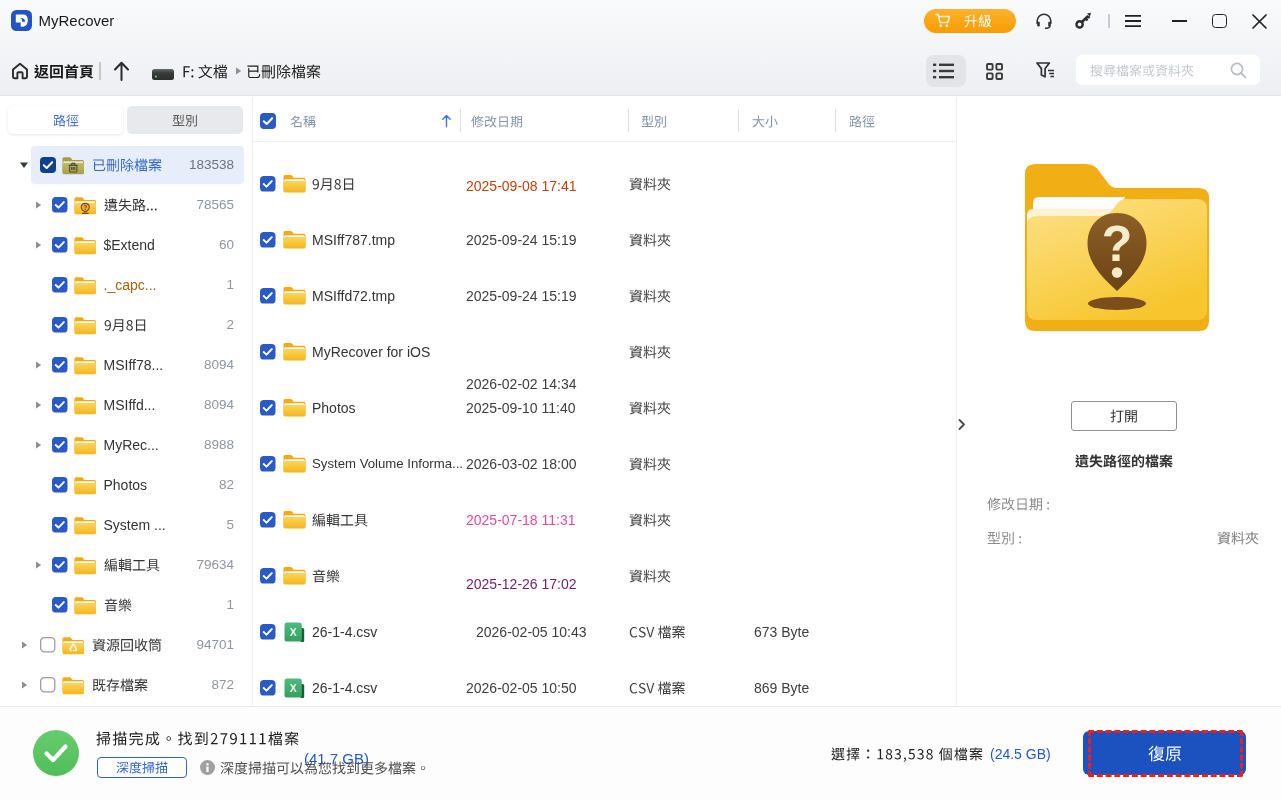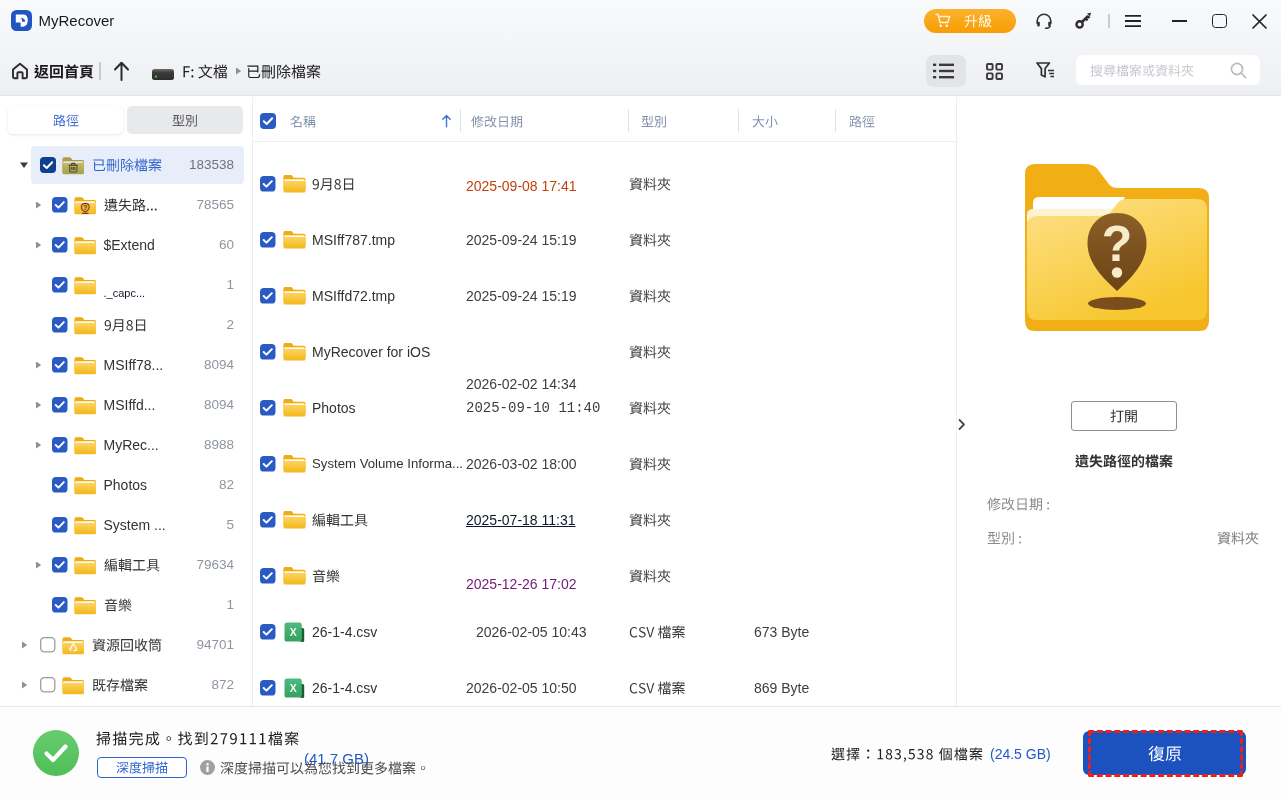--- a/index.html
+++ b/index.html
@@ -300,21 +300,21 @@
     <path d="M0.5 16 V2.6 Q0.5 1 2.1 1 H7.6 Q8.6 1 9.2 1.8 L10.6 3.8 H20.9 Q22.5 3.8 22.5 5.4 V16 Z" fill="#f0ac12"></path>
     <rect x="1.3" y="5.2" width="20.4" height="4.5" rx="1" fill="#fdf9ee"></rect>
     <defs>
       <linearGradient id="fg73.5_275.5" x1="0" y1="0" x2="0" y2="1">
         <stop offset="0" stop-color="#fdd35e"></stop>
         <stop offset="1" stop-color="#f3b71c"></stop>
       </linearGradient>
     </defs>
     <rect x="0.5" y="7" width="22" height="11.5" rx="1.6" fill="url(#fg73.5_275.5)"></rect>
   </svg>
-<div class="a" style="font-size:11px;color:#0f172a;line-height:20px;top:275.0px;left:103.5px;margin-top:8px;">._capc...</div>
+<div class="a" style="font-size:14px;color:#a16207;line-height:20px;top:275.0px;left:103.5px;">._capc...</div>
 <div class="a" style="font-size:13.5px;color:#8f96a0;line-height:19.5px;top:275.2px;left:-66.0px;width:300px;text-align:right;">1</div>
 <svg class="t" style="left:51.5px;top:317px" width="15.5" height="15.5" viewBox="0 0 16 16">
     <rect x="0" y="0" width="16" height="16" rx="4" fill="#2a5ac3"></rect>
     <path d="M3.8 8.2 L6.7 11 L12.2 5.3" stroke="#fff" stroke-width="2" fill="none" stroke-linecap="round" stroke-linejoin="round"></path>
   </svg>
 <svg class="t" style="left:73.5px;top:315.5px" width="22.5" height="19" viewBox="0 0 23 19">
     <path d="M0.5 16 V2.6 Q0.5 1 2.1 1 H7.6 Q8.6 1 9.2 1.8 L10.6 3.8 H20.9 Q22.5 3.8 22.5 5.4 V16 Z" fill="#f0ac12"></path>
     <rect x="1.3" y="5.2" width="20.4" height="4.5" rx="1" fill="#fdf9ee"></rect>
     <defs>
       <linearGradient id="fg73.5_315.5" x1="0" y1="0" x2="0" y2="1">
@@ -628,21 +628,21 @@
     <rect x="1.3" y="5.2" width="20.4" height="4.5" rx="1" fill="#fdf9ee"></rect>
     <defs>
       <linearGradient id="fg282.5_398.2" x1="0" y1="0" x2="0" y2="1">
         <stop offset="0" stop-color="#fdd35e"></stop>
         <stop offset="1" stop-color="#f3b71c"></stop>
       </linearGradient>
     </defs>
     <rect x="0.5" y="7" width="22" height="11.5" rx="1.6" fill="url(#fg282.5_398.2)"></rect>
   </svg>
 <div class="a" style="font-size:14px;color:#333;line-height:20px;top:398.0px;left:312.0px;">Photos</div>
-<div class="a" style="font-size:14px;color:#3d3d3d;line-height:20px;top:398.0px;left:466.0px;font-family:Liberation Mono, monospace;">2025-09-10 11:40</div>
+<div class="a" style="font-size:14px;color:#3d3d3d;line-height:20px;top:398.0px;left:466.0px;">2025-09-10 11:40</div>
 <svg class="t" style="left:629.0px;top:401.0px;fill:#3d3d3d" width="42.0" height="14">
     <use href="#g_vfolder"></use>
   </svg>
 <svg class="t" style="left:260px;top:455.8px" width="15.5" height="15.5" viewBox="0 0 16 16">
     <rect x="0" y="0" width="16" height="16" rx="4" fill="#2a5ac3"></rect>
     <path d="M3.8 8.2 L6.7 11 L12.2 5.3" stroke="#fff" stroke-width="2" fill="none" stroke-linecap="round" stroke-linejoin="round"></path>
   </svg>
 <svg class="t" style="left:282.5px;top:454.2px" width="23" height="19" viewBox="0 0 23 19">
     <path d="M0.5 16 V2.6 Q0.5 1 2.1 1 H7.6 Q8.6 1 9.2 1.8 L10.6 3.8 H20.9 Q22.5 3.8 22.5 5.4 V16 Z" fill="#f0ac12"></path>
     <rect x="1.3" y="5.2" width="20.4" height="4.5" rx="1" fill="#fdf9ee"></rect>
@@ -670,21 +670,21 @@
       <linearGradient id="fg282.5_510.2" x1="0" y1="0" x2="0" y2="1">
         <stop offset="0" stop-color="#fdd35e"></stop>
         <stop offset="1" stop-color="#f3b71c"></stop>
       </linearGradient>
     </defs>
     <rect x="0.5" y="7" width="22" height="11.5" rx="1.6" fill="url(#fg282.5_510.2)"></rect>
   </svg>
 <svg class="t" style="left:312.0px;top:513.0px;fill:#333" width="56.0" height="14">
     <use href="#g_tedit"></use>
   </svg>
-<div class="a" style="font-size:14px;color:#0f172a;line-height:20px;top:510.0px;left:466.0px;text-decoration:underline;">2025-07-18 11:31</div>
+<div class="a" style="font-size:14px;color:#ec4899;line-height:20px;top:510.0px;left:466.0px;">2025-07-18 11:31</div>
 <svg class="t" style="left:629.0px;top:513.0px;fill:#3d3d3d" width="42.0" height="14">
     <use href="#g_vfolder"></use>
   </svg>
 <svg class="t" style="left:260px;top:567.8px" width="15.5" height="15.5" viewBox="0 0 16 16">
     <rect x="0" y="0" width="16" height="16" rx="4" fill="#2a5ac3"></rect>
     <path d="M3.8 8.2 L6.7 11 L12.2 5.3" stroke="#fff" stroke-width="2" fill="none" stroke-linecap="round" stroke-linejoin="round"></path>
   </svg>
 <svg class="t" style="left:282.5px;top:566.2px" width="23" height="19" viewBox="0 0 23 19">
     <path d="M0.5 16 V2.6 Q0.5 1 2.1 1 H7.6 Q8.6 1 9.2 1.8 L10.6 3.8 H20.9 Q22.5 3.8 22.5 5.4 V16 Z" fill="#f0ac12"></path>
     <rect x="1.3" y="5.2" width="20.4" height="4.5" rx="1" fill="#fdf9ee"></rect>

